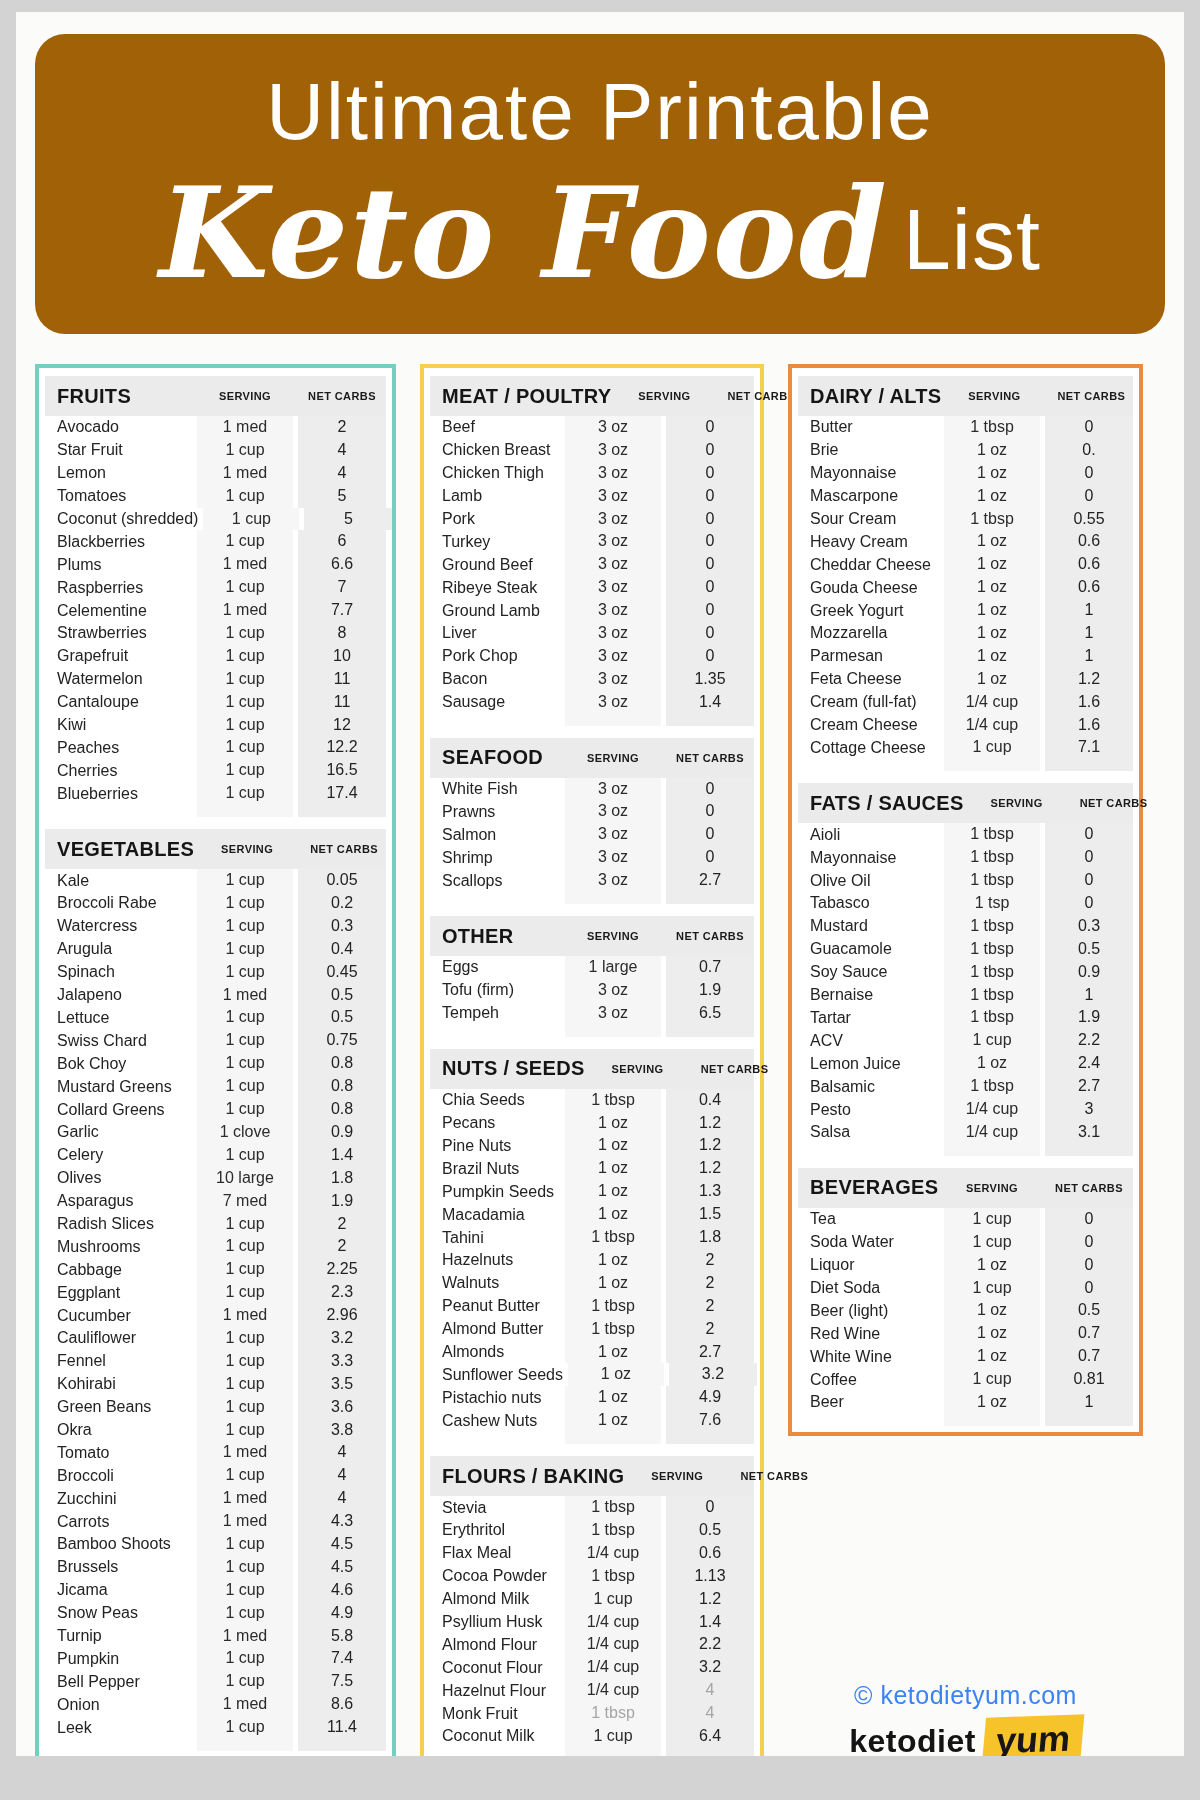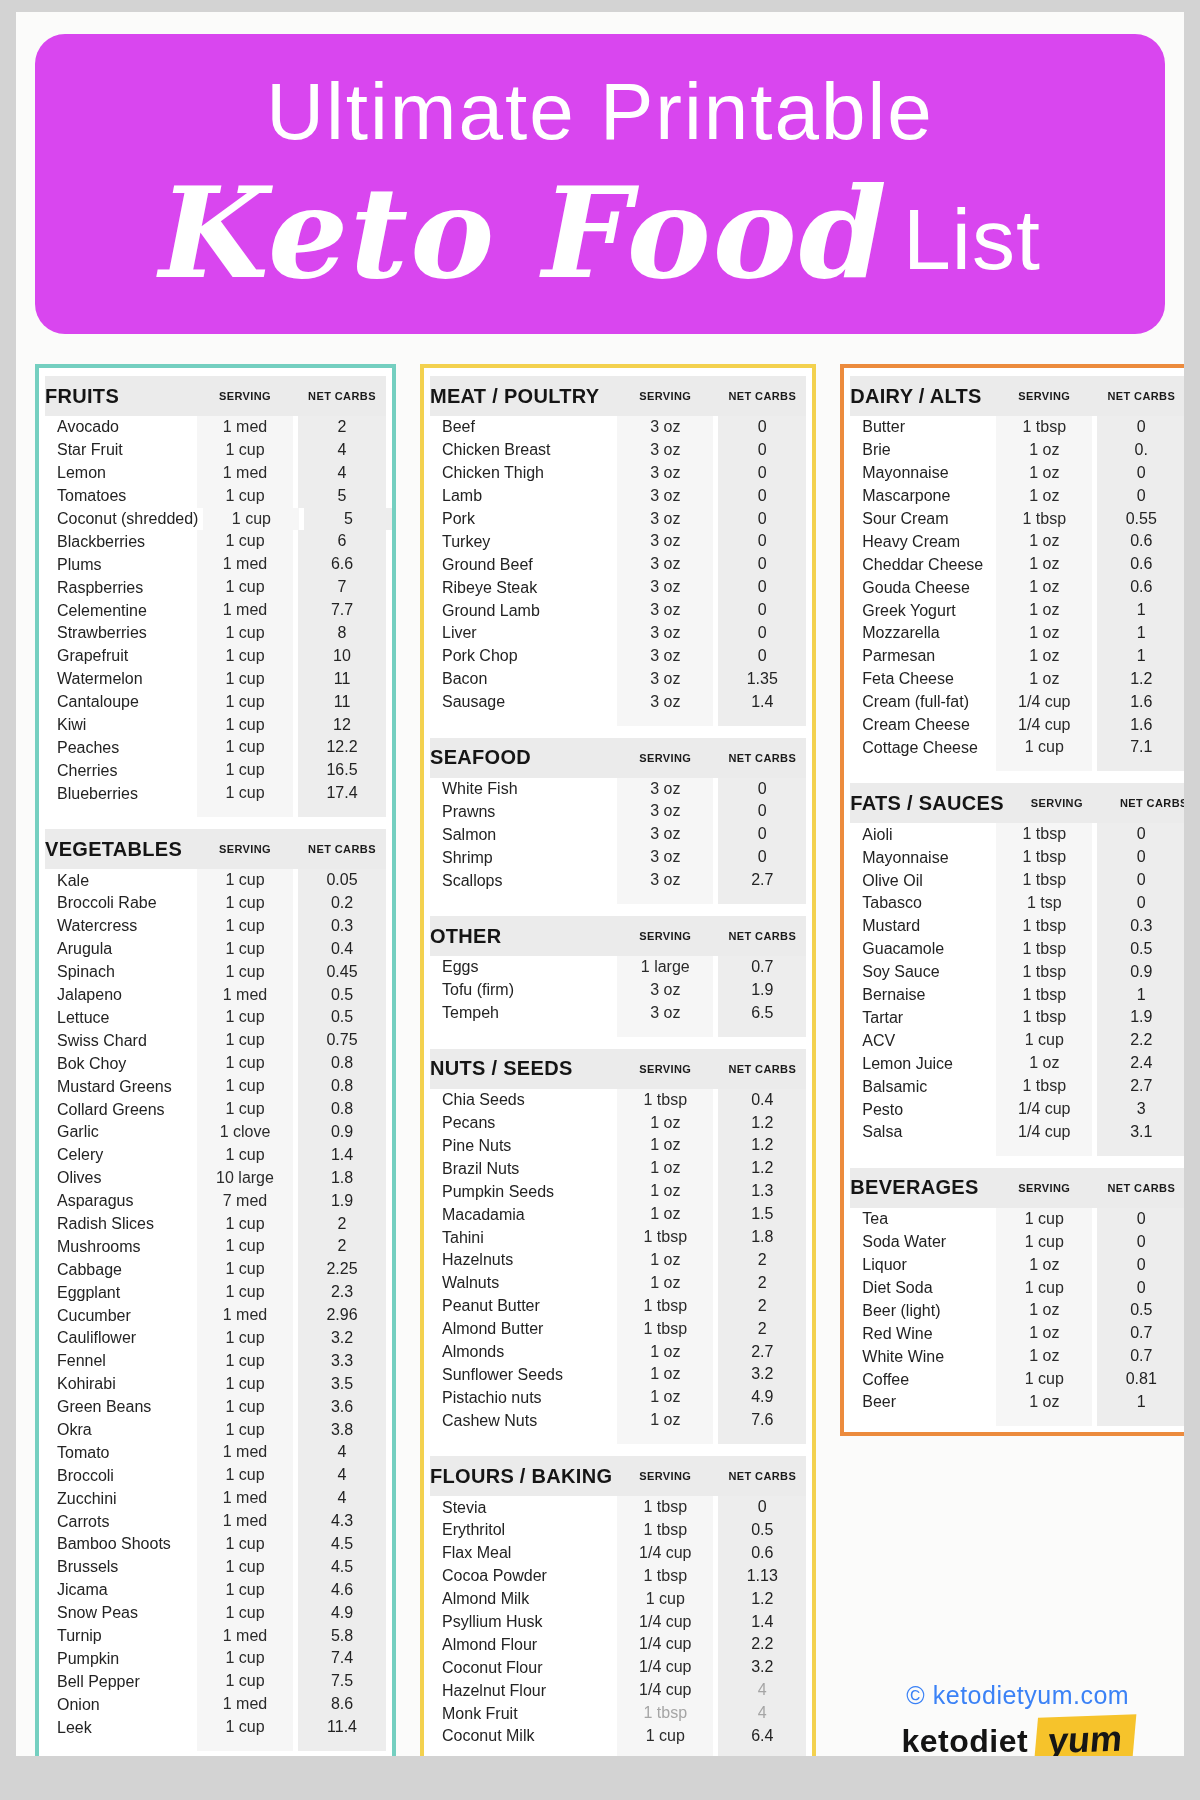--- a/index.html
+++ b/index.html
@@ -36,34 +36,34 @@
     font-size:86px;font-weight:400;margin-left:14px;
     letter-spacing:1px;vertical-align:8px;
   }
   
   .columns{
     display:flex;gap:24px;padding:0 19px;margin-top:30px;
     align-items:stretch;
   }
   .colwrap{display:flex;flex-direction:column;}
   .colwrap-1{width:361px;}
-  .colwrap-2{width:399px;}
+  .colwrap-2{width:344px;}
   .colwrap-3{width:355px;}
   .colbox{
     border:4px solid #ccc;background:#ffffff;
     padding:8px 6px 6px 6px;
   }
   .section + .section{margin-top:12px;}
   .sec-head{
     display:grid;grid-template-columns:1fr 96px 88px;gap:5px;
     background:#ebebeb;height:40px;align-items:center;
   }
   .sec-title{
     font-weight:bold;font-size:20px;color:#151515;
-    white-space:nowrap;letter-spacing:0.3px;
+    padding-left:12px;white-space:nowrap;letter-spacing:0.3px;
   }
   .sec-lab{
     font-weight:bold;font-size:11px;color:#1a1a1a;
     text-align:center;letter-spacing:0.4px;white-space:nowrap;
   }
   .trow{
     display:grid;grid-template-columns:1fr 96px 88px;gap:5px;
     height:22.9px;align-items:center;
   }
   .trow:first-of-type{margin-top:6px;}
@@ -96,21 +96,21 @@
     display:inline-block;font-size:36px;font-weight:bold;color:#161616;
     background:#f6c32b;padding:3px 12px 5px 12px;margin-left:8px;
     transform:skewX(-7deg) rotate(-2deg);
   }
 </style>
 </head>
 <body>
 
 <div class="page">
 
-  <div class="hero" style="background: #d946ef;">
+  <div class="hero" style="background: #a16207;">
     <div class="hero-line1">Ultimate Printable</div>
     <div class="hero-line2">
       <span class="hero-script">Keto Food</span><span class="hero-list">List</span>
     </div>
   </div>
 
   <div class="columns">
     <div class="colwrap colwrap-1">
       <div class="colbox" id="colbox-0" style="border-color: rgb(116, 207, 192);">
           <div class="section">

